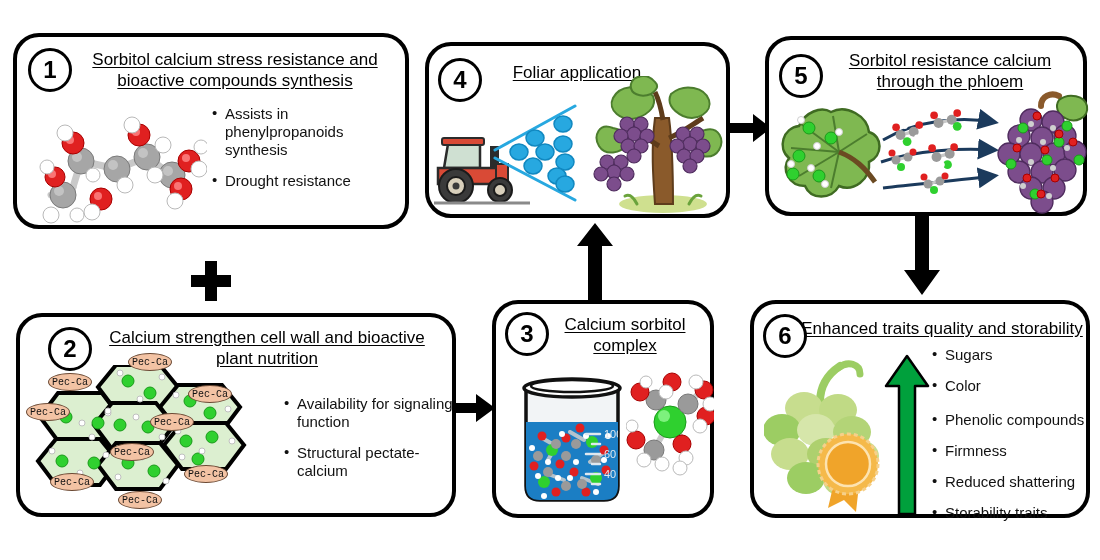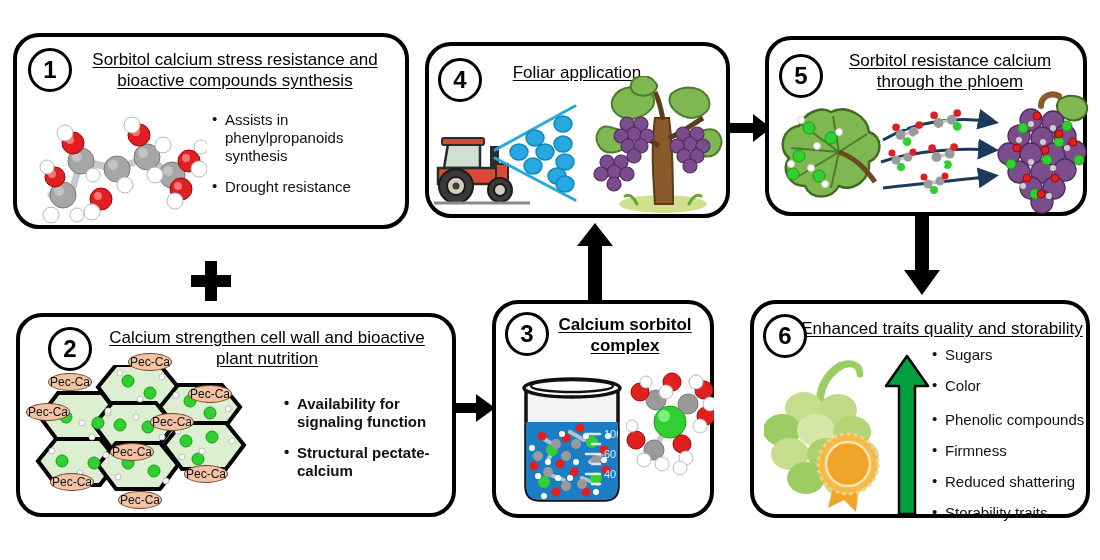--- a/index.html
+++ b/index.html
@@ -59,24 +59,24 @@
   
   .mol{position:absolute;}
 
   
   .cellwrap{position:absolute;}
   .pecca{
     position:absolute;
     background:#f3c3a4;
     border:1px solid #6b4a35;
     border-radius:50%;
-    font-size:12px;
+    font-size:10px;
     color:#111;
     display:flex;align-items:center;justify-content:center;
-    font-family:Liberation Sans, sans-serif;
+    font-family:Liberation Mono, monospace;
     white-space:nowrap;
     z-index:4;
   }
 
   
   .greenarrow{position:absolute;}
 
   .imgbox{position:absolute;}
 </style>
 </head>
@@ -135,21 +135,21 @@
             <circle cx="64" cy="76" r="7"></circle>
               <circle cx="134" cy="46" r="8"></circle>
             <circle cx="22" cy="116" r="8"></circle>
               <circle cx="48" cy="116" r="7"></circle>
             <circle cx="172" cy="48" r="7"></circle>
           </g>
         </g>
       </svg>
     </div>
 
-    <div class="bullets" style="left:195px;top:74px;width:195px;">
+    <div class="bullets" style="left:195px;top:68px;width:195px;">
       <div>Assists in phenylpropanoids synthesis</div>
       <div>Drought resistance</div>
     </div>
   </div>
 
   <div class="plus" style="left:188px;top:258px;width:46px;height:46px;">
     <svg viewBox="0 0 46 46" width="46" height="46">
       <path d="M17 3 H29 V17 H43 V29 H29 V43 H17 V29 H3 V17 H17 Z" fill="#000"></path>
     </svg>
   </div>
@@ -219,35 +219,35 @@
       <div class="pecca" style="left:-6px;top:38px;width:42px;height:16px;">Pec-Ca</div>
       <div class="pecca" style="left:96px;top:-12px;width:42px;height:16px;">Pec-Ca</div>
       <div class="pecca" style="left:156px;top:20px;width:42px;height:16px;">Pec-Ca</div>
       <div class="pecca" style="left:118px;top:48px;width:42px;height:16px;">Pec-Ca</div>
       <div class="pecca" style="left:78px;top:78px;width:42px;height:16px;">Pec-Ca</div>
       <div class="pecca" style="left:18px;top:108px;width:42px;height:16px;">Pec-Ca</div>
       <div class="pecca" style="left:152px;top:100px;width:42px;height:16px;">Pec-Ca</div>
       <div class="pecca" style="left:86px;top:126px;width:42px;height:16px;">Pec-Ca</div>
     </div>
 
-    <div class="bullets" style="left:264px;top:78px;width:172px;font-weight:bold;">
+    <div class="bullets" style="left:264px;top:78px;width:172px;">
       <div>Availability for signaling function</div>
       <div>Structural pectate-calcium</div>
     </div>
   </div>
 
   <div class="arrow-h" style="left:452px;top:393px;width:44px;height:30px;">
     <svg viewBox="0 0 44 30" width="44" height="30">
       <path d="M0 10 H24 V1 L43 15 L24 29 V20 H0 Z" fill="#000"></path>
     </svg>
   </div>
 
   <div class="panel" style="left:492px;top:300px;width:222px;height:218px;">
     <div class="badge" style="left:9px;top:8px;">3</div>
-    <div class="ptitle" style="left:44px;top:10px;width:170px;font-weight:bold;">
+    <div class="ptitle" style="left:44px;top:10px;width:170px;">
       <span>Calcium sorbitol</span><br>
       <span>complex</span>
     </div>
 
     <div class="imgbox" style="left:12px;top:62px;width:128px;height:146px;">
       <svg viewBox="0 0 128 146" width="128" height="146">
         <defs>
             <clipPath id="bkclip">
               <path d="M18 26 H110 V120 Q110 134 96 134 H32 Q18 134 18 120 Z"></path>
             </clipPath>

